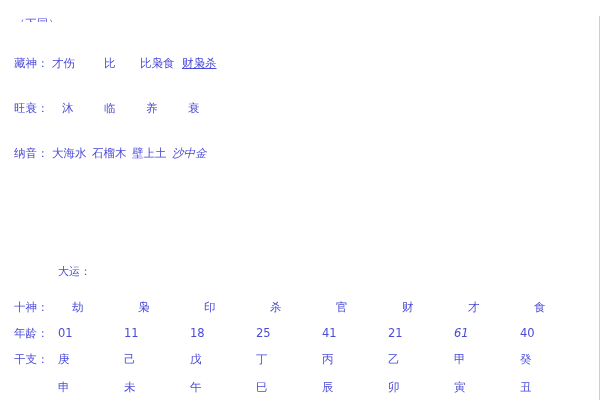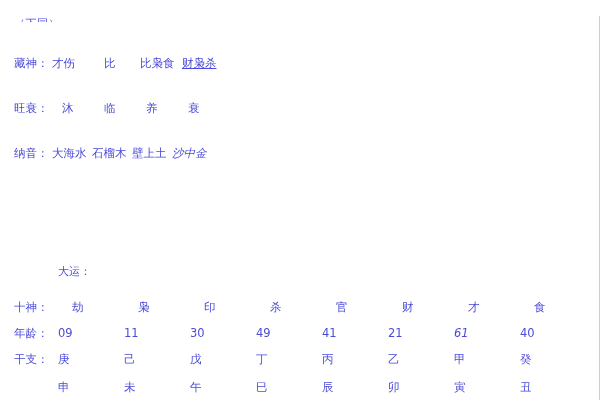--- a/index.html
+++ b/index.html
@@ -116,24 +116,24 @@
     <span class="c" style="left:204px;">印</span>
     <span class="c" style="left:270px;">杀</span>
     <span class="c" style="left:336px;">官</span>
     <span class="c" style="left:402px;">财</span>
     <span class="c" style="left:468px;">才</span>
     <span class="c" style="left:534px;">食</span>
   </div>
 
   <div class="cellrow" style="top:310px;">
     <span class="lab">年龄：</span>
-    <span class="c" style="left:58px;">09</span>
+    <span class="c" style="left:58px;">01</span>
     <span class="c" style="left:124px;">11</span>
-    <span class="c" style="left:190px;">30</span>
-    <span class="c" style="left:256px;">49</span>
+    <span class="c" style="left:190px;">18</span>
+    <span class="c" style="left:256px;">25</span>
     <span class="c" style="left:322px;">41</span>
     <span class="c" style="left:388px;">21</span>
     <span class="c" style="left:454px;font-style:italic;">61</span>
     <span class="c" style="left:520px;">40</span>
   </div>
 
   <div class="cellrow" style="top:336px;">
     <span class="lab">干支：</span>
     <span class="c" style="left:58px;">庚</span>
     <span class="c" style="left:124px;">己</span>

